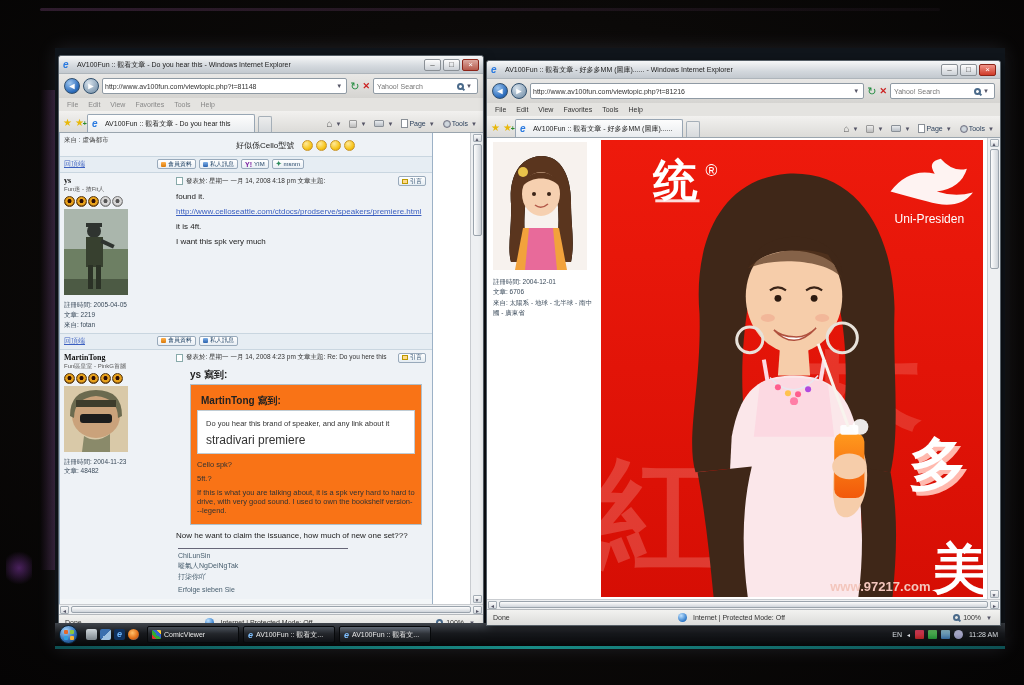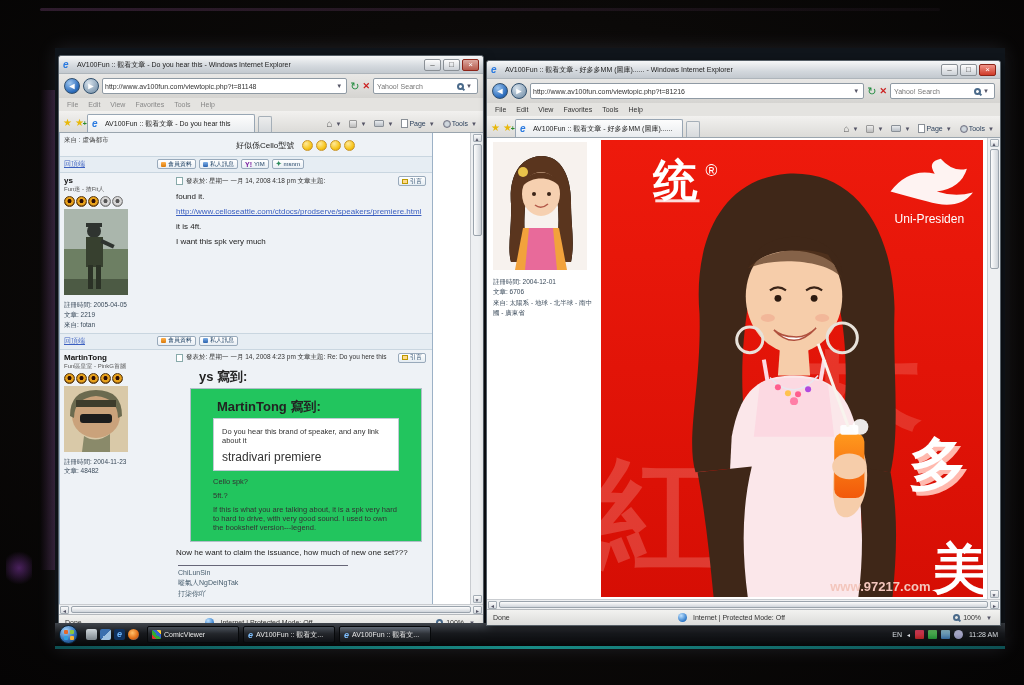--- a/index.html
+++ b/index.html
@@ -126,21 +126,21 @@
     background:linear-gradient(#f2f2f0,#dcdcda); border-top:1px solid #b5b9bd; font-size:7px; color:#333; }
   .statusbar .spacer { flex:1; }
   .globe { width:9px; height:9px; border-radius:50%; background:radial-gradient(circle at 35% 30%,#bfe2ff,#2d78c8 70%,#114a86); }
   .zoomgrp { display:flex; align-items:center; gap:3px; }
 
   
   .forum { flex:1; overflow:hidden; background:#f3f6f8; border-left:1px solid #9cb1c6; border-right:1px solid #9cb1c6; font-size:8px; color:#222; }
   .frow { display:flex; border-bottom:1px solid #c9d6e0; background:#eef2f6; }
   .fleft { width:110px; flex:0 0 auto; padding:3px 4px; font-size:6.5px; color:#444; }
   .fright { flex:1; padding:3px 6px; position:relative; }
-  .uname { font-size:8px; font-weight:bold; color:#111; }
+  .uname { font-size:8px; font-weight:bold; color:#111;font-family:Liberation Serif, serif; }
   .rank { font-size:6px; color:#555; margin-bottom:2px; }
   .medals { display:flex; gap:1px; margin:1px 0 2px; }
   .medal { width:11px; height:11px; border-radius:50%; border:1px solid #5a3a10;
     background:radial-gradient(circle at 50% 45%, #2b0d06 0 26%, #e8a21b 34% 58%, #7a4a10 72% 100%); }
   .medal.silver { border-color:#777; background:radial-gradient(circle at 50% 45%, #555 0 26%, #d7d7d7 34% 58%, #8d8d8d 72% 100%); }
   .reginfo { margin-top:4px; line-height:1.5; color:#3a4a5a; }
   .phead { display:flex; align-items:center; gap:3px; font-size:6.5px; color:#333; }
   .phead .pico { width:7px; height:8px; background:#fff; border:1px solid #8aa; flex:0 0 auto; }
   .qbtn { margin-left:auto; display:inline-flex; align-items:center; gap:2px; border:1px solid #9ab;
     background:linear-gradient(#fff,#e4ecf2); border-radius:2px; padding:0 3px; height:10px; font-size:6px; color:#246; }
@@ -153,22 +153,22 @@
   .fbtn { display:inline-flex; align-items:center; gap:2px; border:1px solid #9ab;
     background:linear-gradient(#fff,#e8eef4); border-radius:2px; padding:0 3px; height:10px; font-size:6px; color:#246; }
   .dot { width:5px; height:5px; border-radius:1px; }
   .dot.or { background:linear-gradient(#ffb14e,#d97908); }
   .dot.bl { background:linear-gradient(#7fb0e8,#2a62ae); }
   .yglyph { color:#7a1fa0; font-weight:bold; font-size:7px; }
   .mglyph { color:#2a8a5a; font-weight:bold; font-size:7px; }
   .smilies { display:inline-flex; gap:3px; margin-left:6px; vertical-align:middle; }
   .smiley { width:11px; height:11px; border-radius:50%; border:1px solid #c9962a;
     background:radial-gradient(circle at 35% 30%, #ffe99a, #f7c61e 60%, #d99b00); }
-  .qlabel { font-weight:bold; font-size:13px; margin:5px 0 2px 23px; }
-  .quotebox { background:#22c55e; border:1px solid #b0bfc8; margin:0 4px 6px 14px; padding:4px 22px; }
+  .qlabel { font-weight:bold; font-size:10px; margin:5px 0 2px 14px; }
+  .quotebox { background:#f97316; border:1px solid #b0bfc8; margin:0 4px 6px 14px; padding:4px 6px; }
   .quotebox .inner { background:#fff; border:1px solid #c0ccd4; padding:3px 8px 6px; margin:2px 0 6px; }
   .inner .big { font-size:12px; color:#333; margin-top:5px; }
   .quotebox p { margin:5px 0; font-size:7.5px; color:#333; }
   .sig { margin:8px 0 0 2px; font-size:7px; color:#4a6070; line-height:1.5; }
   .sigrule { width:170px; border-top:1px solid #667; margin-bottom:2px; }
 
   
   .rcontent { flex:1; overflow:hidden; display:flex; background:#fff; }
   .rleft { width:114px; flex:0 0 auto; padding:4px 4px 0 6px; font-size:6.5px; color:#3a4a66; }
   .rleft .reginfo { margin-top:6px; line-height:1.6; }

